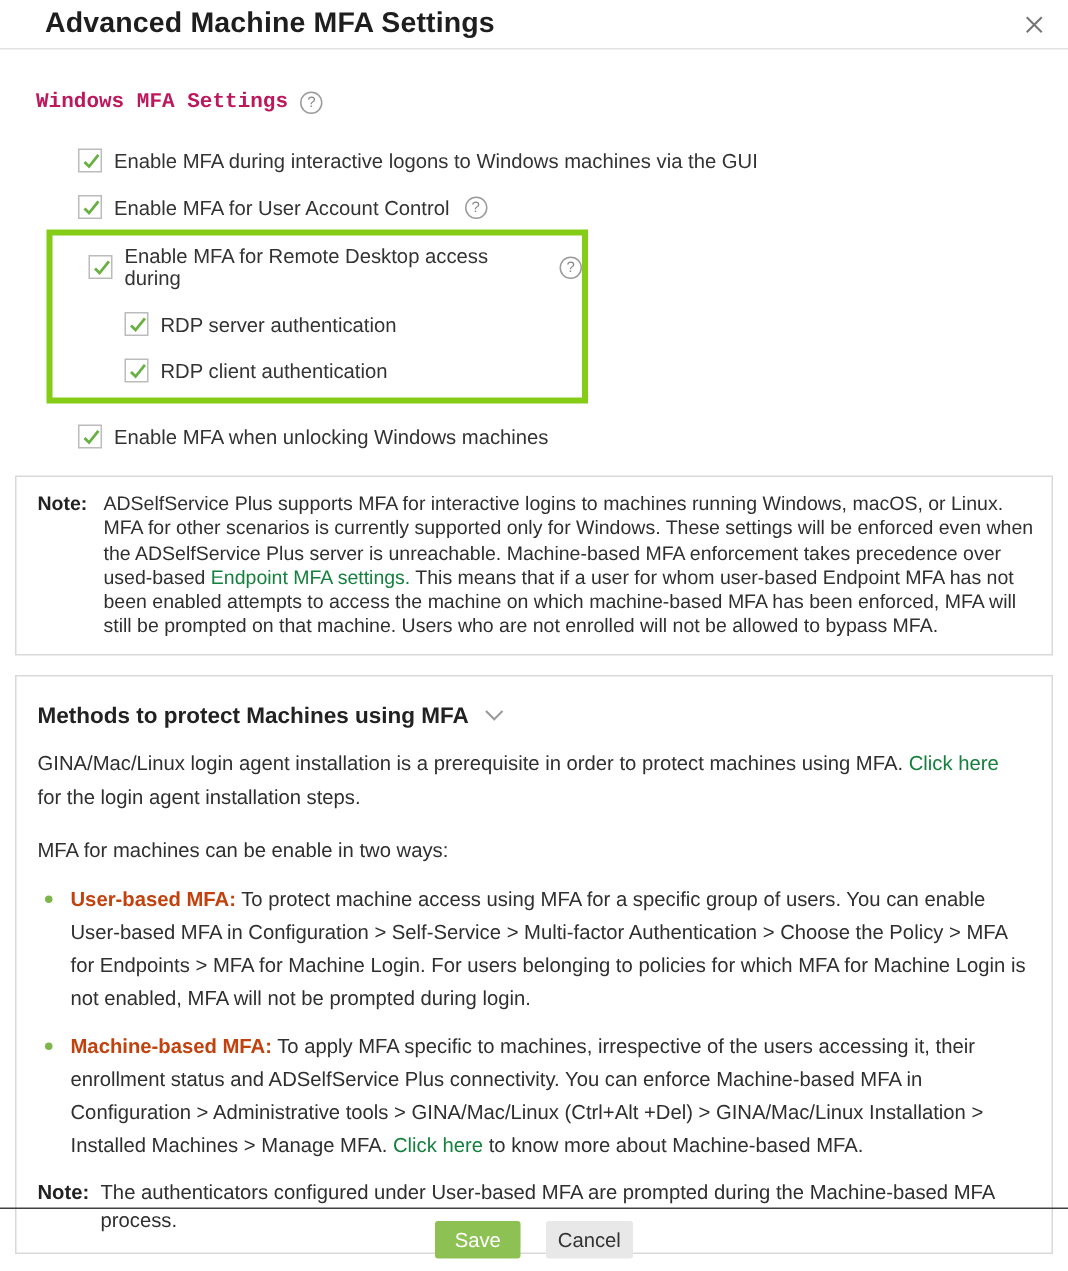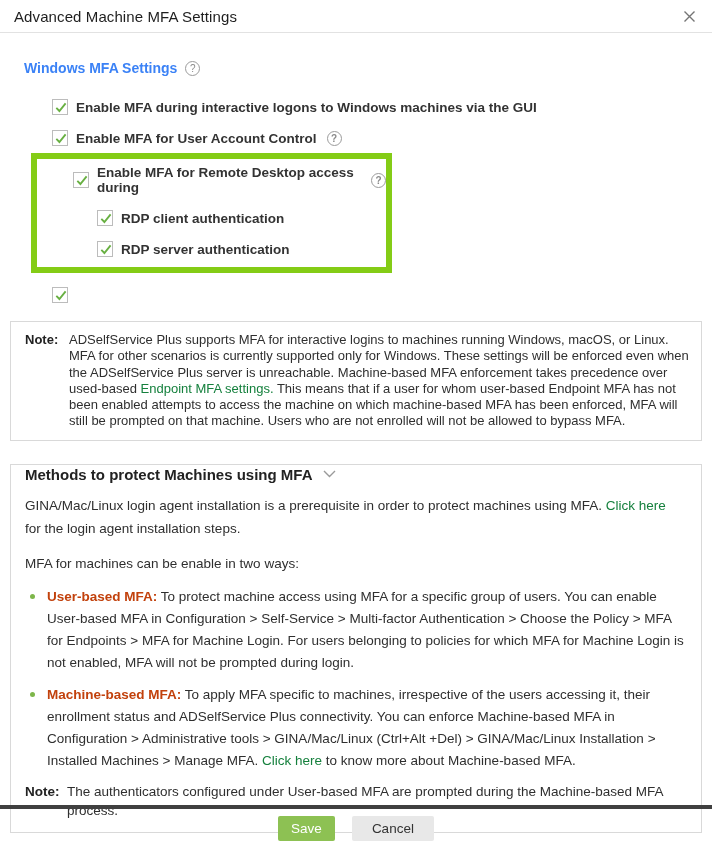--- a/index.html
+++ b/index.html
@@ -14,75 +14,75 @@
 
   
   .dlg-header {
     height: 33px;
     display: flex;
     align-items: center;
     justify-content: space-between;
     padding: 0 16px 0 14px;
     border-bottom: 1px solid #e2e2e2;
   }
-  .dlg-title { font-size: 15px; font-weight: 400; color: #1e1e1e; letter-spacing: .1px; }
+  .dlg-title { font-size: 19px; font-weight: 700; color: #1e1e1e; letter-spacing: .1px; margin-left: 16px; }
   .close-btn { cursor: pointer; display: flex; align-items: center; }
 
   
   .sec-heading {
     margin: 27px 0 0 24px;
     display: flex; align-items: center; gap: 8px;
   }
-  .sec-heading .txt { font-size: 14px; font-weight: 700; color: #3b82f6; }
+  .sec-heading .txt { font-size: 14px; font-weight: 700; color: #be185d; font-family: Liberation Mono, monospace; }
 
   .help {
     width: 15px; height: 15px; border: 1px solid #9b9b9b; border-radius: 50%;
     color: #8a8a8a; font-size: 10px; line-height: 13px; text-align: center;
     display: inline-block; flex: none; cursor: pointer; background: #fff;
   }
 
   
-  .cb-row { display: flex; align-items: center; gap: 8px; margin-left: 52px; font-weight: bold; }
+  .cb-row { display: flex; align-items: center; gap: 8px; margin-left: 52px; }
   .row-1 { margin-top: 23px; }
   .row-2 { margin-top: 15px; }
   .row-4 { margin-top: 14px; }
   .cb {
     width: 16px; height: 16px; border: 1px solid #bcbcbc; background: #fff;
     flex: none; display: inline-flex; align-items: center; justify-content: center;
     cursor: pointer;
   }
   .cb svg { width: 13px; height: 13px; overflow: visible; }
   .cb-label { font-size: 13.5px; color: #333; }
   .cb-row .help { margin-left: 2px; }
 
   
   .highlight-box {
     margin: 7px 0 0 31px;
     width: 361px;
-    border: 6px solid #84cc16;
-    padding: 6px 0 10px 36px;
+    border: 4px solid #84cc16;
+    padding: 6px 0 10px 24px;
   }
   .highlight-box .cb-row { margin-left: 0; }
   .highlight-box .sub-row { margin-left: 24px; margin-top: 15px; }
 
   
   .note-box {
     margin: 18px 10px 0 10px;
     border: 1px solid #d9d9d9;
     padding: 10px 8px 10px 14px;
     display: flex;
   }
   .note-label { font-size: 13px; font-weight: 700; color: #222; flex: none; width: 36px; margin-right: 8px; line-height: 16.3px; }
   .note-body { font-size: 13px; line-height: 16.3px; color: #2f2f2f; }
 
   
   .methods-box {
-    margin: 23px 10px 0 10px;
+    margin: 13px 10px 0 10px;
     border: 1px solid #d9d9d9;
-    padding: 1px 16px 12px 14px;
+    padding: 18px 16px 12px 14px;
   }
   .methods-heading { display: flex; align-items: center; gap: 10px; cursor: pointer; }
   .methods-heading .txt { font-size: 15px; font-weight: 600; color: #222; }
   .methods-para { font-size: 13.5px; line-height: 23px; color: #2f2f2f; margin-top: 11px; }
   .methods-para-2 { margin-top: 12px; }
 
   .methods-list { list-style: none; margin-top: 11px; }
   .methods-list li {
     position: relative;
     padding-left: 22px;
@@ -98,31 +98,31 @@
   .seg-b { font-weight: 700; color: #c2410c; }
   .seg-link { color: #15803d; text-decoration: none; cursor: pointer; }
 
   .methods-note { display: flex; margin-top: 10px; }
   .methods-note .note-label { width: 34px; line-height: 19px; font-size: 13.5px; }
   .methods-note .note-body { font-size: 13.5px; line-height: 19px; }
 
   
   .footer {
     position: absolute; left: 0; right: 0; bottom: 0;
-    border-top: 4px solid #404040;
+    border-top: 1px solid #404040;
     height: 42px;
     display: flex; align-items: center; justify-content: center; gap: 17px;
   }
   .btn {
     height: 25px; border: none; font-family: inherit; font-size: 13.5px;
     display: inline-flex; align-items: center; justify-content: center;
     cursor: pointer; border-radius: 2px;
   }
   .btn-save { background: #8dc153; color: #ffffff; padding: 0 13px; }
-  .btn-cancel { background: #e8e8e8; color: #333; padding: 0 20px; }
+  .btn-cancel { background: #e8e8e8; color: #333; padding: 0 8px; }
 </style>
 </head>
 <body>
 
 <div class="dlg-header">
   <span class="dlg-title">Advanced Machine MFA Settings</span>
   <span class="close-btn">
     <svg width="13" height="13" viewBox="0 0 13 13">
         <path d="M1.5 1.5 L11.5 11.5 M11.5 1.5 L1.5 11.5" stroke="#757575" stroke-width="1.4" fill="none"></path>
       </svg>
@@ -162,38 +162,39 @@
     </span>
     <span class="cb-label">Enable MFA for Remote Desktop access during</span>
     <span class="help">?</span>
   </div>
   <div class="cb-row sub-row">
     <span class="cb">
       <svg viewBox="0 0 14 14">
           <path d="M2.5 7.5 L5.8 10.8 L12.5 2.5" fill="none" stroke="#68b042" stroke-width="2"></path>
         </svg>
     </span>
-    <span class="cb-label">RDP client authentication</span>
+    <span class="cb-label">RDP server authentication</span>
   </div>
   <div class="cb-row sub-row">
     <span class="cb">
       <svg viewBox="0 0 14 14">
           <path d="M2.5 7.5 L5.8 10.8 L12.5 2.5" fill="none" stroke="#68b042" stroke-width="2"></path>
         </svg>
     </span>
-    <span class="cb-label">RDP server authentication</span>
+    <span class="cb-label">RDP client authentication</span>
   </div>
 </div>
 
 <div class="cb-row row-4">
   <span class="cb">
     <svg viewBox="0 0 14 14">
         <path d="M2.5 7.5 L5.8 10.8 L12.5 2.5" fill="none" stroke="#68b042" stroke-width="2"></path>
       </svg>
   </span>
+  <span class="cb-label">Enable MFA when unlocking Windows machines</span>
 </div>
 
 <div class="note-box">
   <span class="note-label">Note:</span>
   <span class="note-body"><span>ADSelfService Plus supports MFA for interactive logins to machines running Windows, macOS, or Linux. MFA for other scenarios is currently supported only for Windows. These settings will be enforced even when the ADSelfService Plus server is unreachable. Machine-based MFA enforcement takes precedence over used-based </span><a class="seg-link">Endpoint MFA settings.</a><span> This means that if a user for whom user-based Endpoint MFA has not been enabled attempts to access the machine on which machine-based MFA has been enforced, MFA will still be prompted on that machine. Users who are not enrolled will not be allowed to bypass MFA.</span></span>
 </div>
 
 <div class="methods-box">
   <div class="methods-heading">
     <span class="txt">Methods to protect Machines using MFA</span>

